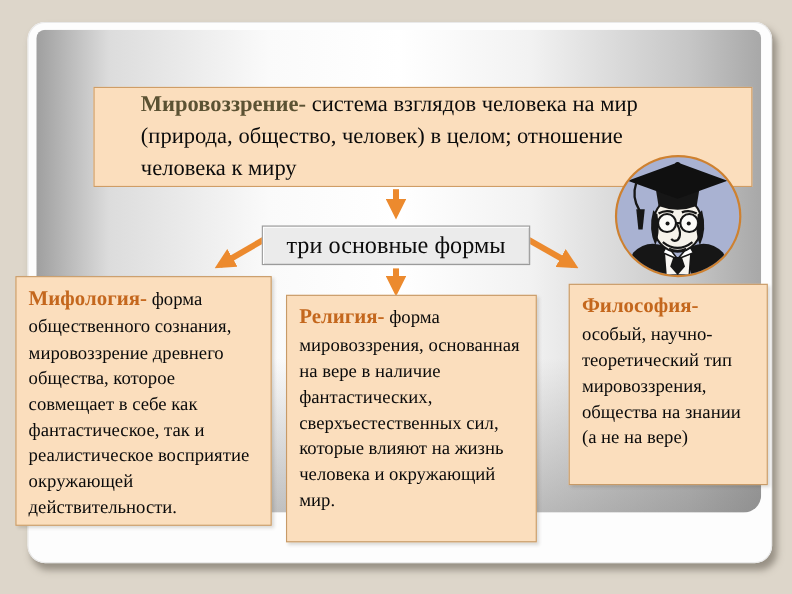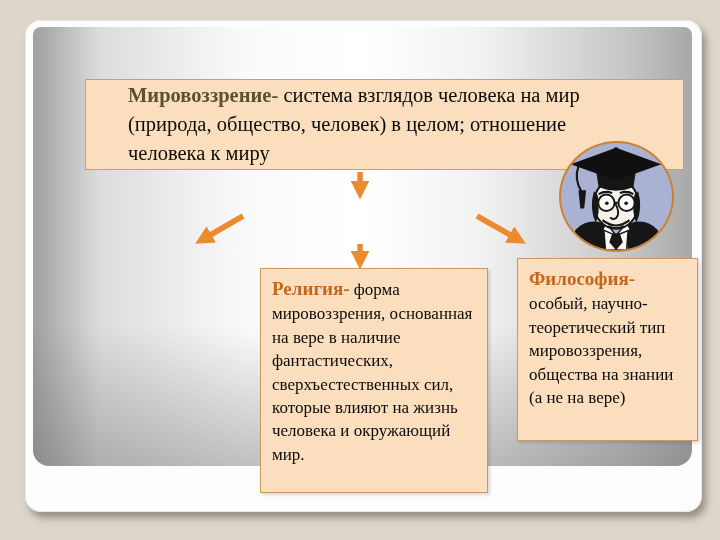--- a/index.html
+++ b/index.html
@@ -92,20 +92,23 @@
       </marker>
     </defs>
     <g stroke="#ec8a2e" stroke-width="5.5" fill="none">
       <path d="M360,172 L360,194" marker-end="url(#ah)"></path>
       <path d="M243,216 L200,241" marker-end="url(#ah)"></path>
       <path d="M360,244 L360,264" marker-end="url(#ah)"></path>
       <path d="M477,216 L521,241" marker-end="url(#ah)"></path>
     </g>
   </svg>
 
+  <div class="connector-box">
+    <span>три основные формы</span>
+  </div>
 
   <div class="professor">
     <svg viewBox="0 0 115 111" xmlns="http://www.w3.org/2000/svg">
 
       <path d="M6,111 L15,90 Q28,77 45,84 L51,89 L45,111 Z" fill="#161616"></path>
       <path d="M109,111 L100,90 Q87,77 70,84 L64,89 L70,111 Z" fill="#161616"></path>
 
       <path d="M44,85 L57,96 L70,85 L68,111 L46,111 Z" fill="#f8f6f2" stroke="#161616" stroke-width="1.5"></path>
       <path d="M47,83 L57,96 L43,90 Z" fill="#ffffff" stroke="#161616" stroke-width="1.5"></path>
       <path d="M68,83 L57,96 L72,90 Z" fill="#ffffff" stroke="#161616" stroke-width="1.5"></path>
@@ -133,20 +136,23 @@
       <circle cx="47.5" cy="62.5" r="1.9" fill="#161616"></circle>
       <circle cx="67.5" cy="62.5" r="1.9" fill="#161616"></circle>
 
       <path d="M56,62 Q62,73 57,78 Q53,80 51,77" stroke="#161616" stroke-width="2" fill="none"></path>
 
       <path d="M43,80 Q57,91 71,80" stroke="#161616" stroke-width="2" fill="none"></path>
       <path d="M49,86 Q57,90 65,86" stroke="#161616" stroke-width="1.4" fill="none"></path>
     </svg>
   </div>
 
+  <div class="form-box box-mythology">
+    <span class="term">Мифология-</span><span> форма общественного сознания, мировоззрение древнего общества, которое совмещает в себе как фантастическое, так и реалистическое восприятие окружающей действительности.</span>
+  </div>
 
   <div class="form-box box-religion">
     <span class="term">Религия-</span><span> форма мировоззрения, основанная на вере в наличие фантастических, сверхъестественных сил, которые влияют на жизнь человека и окружающий мир.</span>
   </div>
 
   <div class="form-box box-philosophy">
     <span class="term">Философия-</span><span> особый, научно-теоретический тип мировоззрения, общества на знании (а не на вере)</span>
   </div>
 
 </div>

